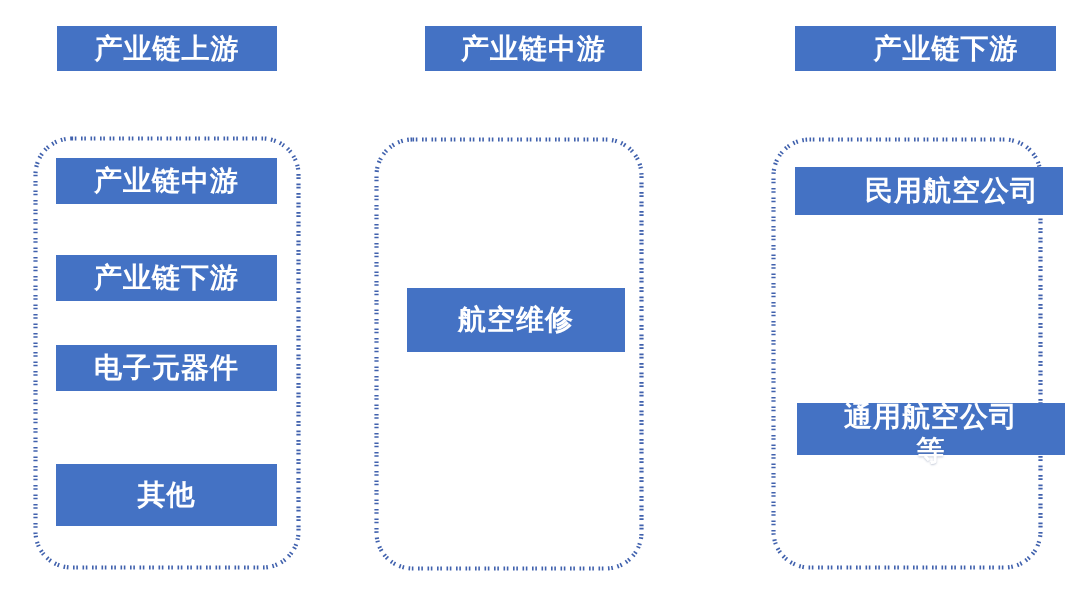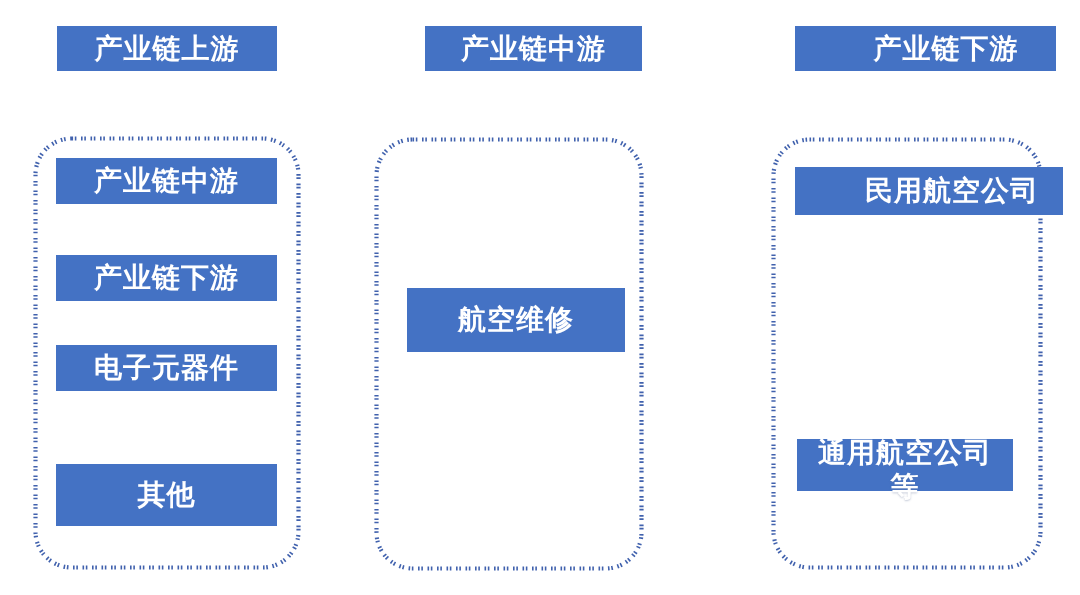--- a/index.html
+++ b/index.html
@@ -79,18 +79,18 @@
   </svg>
 
   <div class="box" style="left:56px; top:158px; width:221px; height:46px;">产业链中游</div>
   <div class="box" style="left:56px; top:255px; width:221px; height:46px;">产业链下游</div>
   <div class="box" style="left:56px; top:345px; width:221px; height:46px;">电子元器件</div>
   <div class="box" style="left:56px; top:464px; width:221px; height:62px;">其他</div>
 
   <div class="box" style="left:407px; top:288px; width:218px; height:64px;">航空维修</div>
 
   <div class="box" style="left:795px; top:167px; width:222px; height:48px;padding-left:46px;">民用航空公司</div>
-  <div class="box two-line" style="left:797px; top:403px; width:216px; height:52px;margin-top:36px;">
+  <div class="box two-line" style="left:797px; top:403px; width:268px; height:52px;">
     <span class="line1">通用航空公司</span>
     <span class="overflow-char">等</span>
   </div>
 
 </div>
 
 </body></html>

